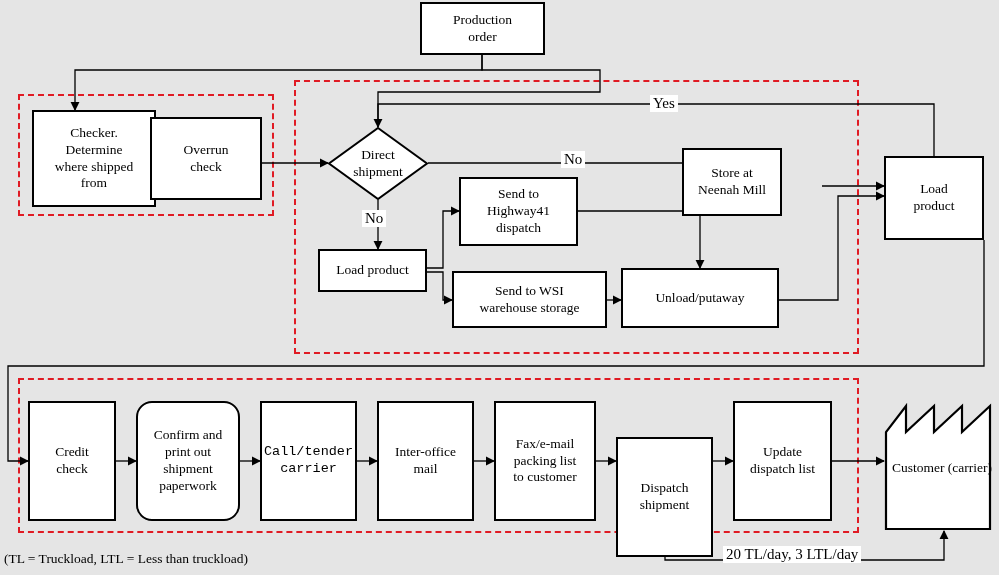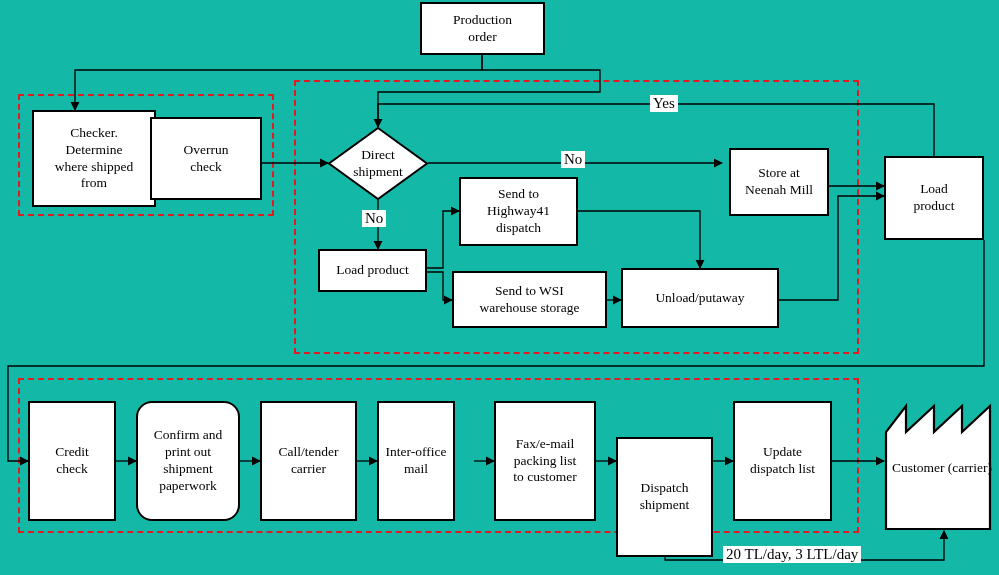--- a/index.html
+++ b/index.html
@@ -4,21 +4,21 @@
 <style>
   html, body {
     margin: 0;
     padding: 0;
     background: #ffffff;
   }
   #canvas {
     position: relative;
     width: 999px;
     height: 575px;
-    background: #14b8a6;
+    background: #e5e5e5;
     font-family: "Liberation Serif", serif;
     overflow: hidden;
   }
   .node {
     position: absolute;
     box-sizing: border-box;
     border: 2px solid #000000;
     background: #ffffff;
     display: flex;
     align-items: center;
@@ -194,21 +194,21 @@
 
   <div class="node" style="left:452px; top:271px; width:155px; height:57px;">
     <span style="white-space:pre-line;">Send to WSI
 warehouse storage</span>
   </div>
 
   <div class="node" style="left:621px; top:268px; width:158px; height:60px;">
     <span style="white-space:pre-line;">Unload/putaway</span>
   </div>
 
-  <div class="node" style="left:729px; top:148px; width:100px; height:68px;">
+  <div class="node" style="left:682px; top:148px; width:100px; height:68px;">
     <span style="white-space:pre-line;">Store at
 Neenah Mill</span>
   </div>
 
   <div class="node" style="left:884px; top:156px; width:100px; height:84px;">
     <span style="white-space:pre-line;">Load
 product</span>
   </div>
 
   <div class="node" style="left:28px; top:401px; width:88px; height:120px;">
@@ -216,26 +216,26 @@
 check</span>
   </div>
 
   <div class="node" style="left:136px; top:401px; width:104px; height:120px;border-radius:16px;">
     <span style="white-space:pre-line;">Confirm and
 print out
 shipment
 paperwork</span>
   </div>
 
-  <div class="node" style="left:260px; top:401px; width:97px; height:120px;">
+  <div class="node" style="left:260px; top:401px; width:97px; height:120px;font-family:Liberation Mono, monospace;">
     <span style="white-space:pre-line;">Call/tender
 carrier</span>
   </div>
 
-  <div class="node" style="left:377px; top:401px; width:78px; height:120px;align-items:center;">
+  <div class="node" style="left:377px; top:401px; width:97px; height:120px;align-items:center;">
     <span style="white-space:pre-line;">Inter-office
 mail</span>
   </div>
 
   <div class="node" style="left:494px; top:401px; width:102px; height:120px;">
     <span style="white-space:pre-line;">Fax/e-mail
 packing list
 to customer</span>
   </div>
 
@@ -255,14 +255,15 @@
     </svg>
     <div class="factory-label" style="top:68px;">Customer
 (carrier)</div>
   </div>
 
   <div class="edge-label" style="left:650px; top:95px;">Yes</div>
   <div class="edge-label" style="left:561px; top:151px;">No</div>
   <div class="edge-label" style="left:362px; top:210px;">No</div>
   <div class="edge-label" style="left:723px; top:546px;">20 TL/day,  3 LTL/day</div>
 
+  <div class="note" style="left:4px; top:551px;">(TL = Truckload, LTL = Less than truckload)</div>
 
 </div>
 
 </body></html>

